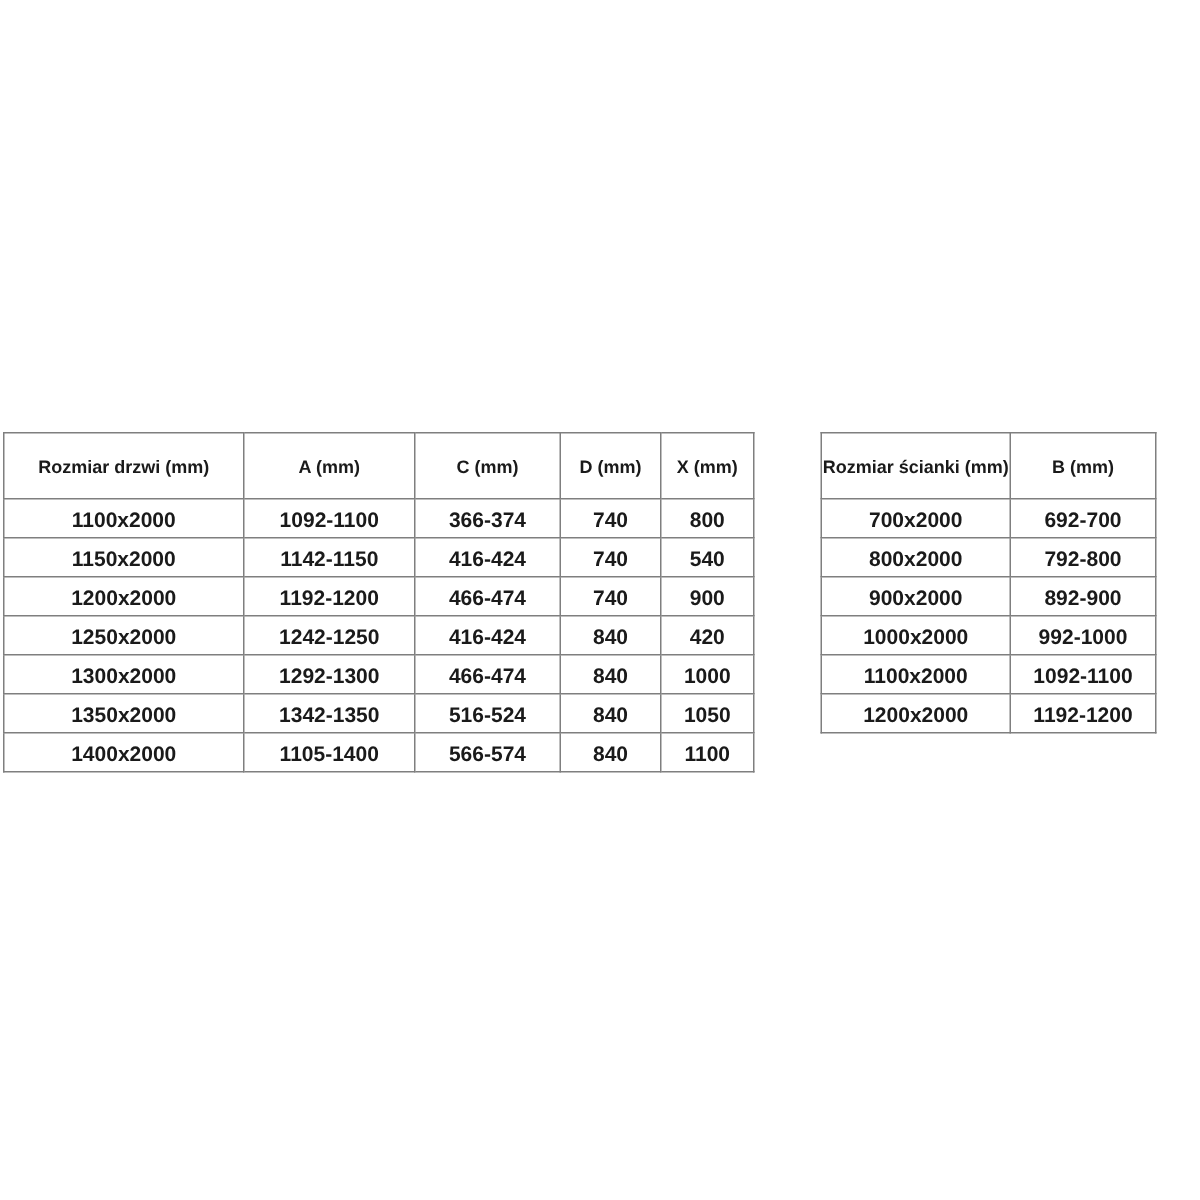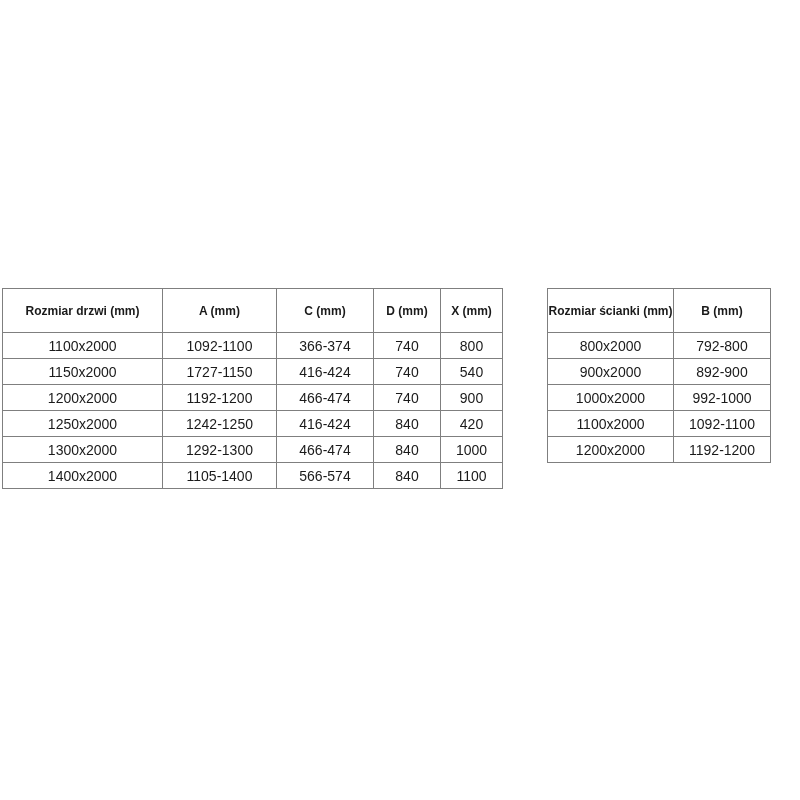--- a/index.html
+++ b/index.html
@@ -24,21 +24,21 @@
     padding: 0;
     white-space: nowrap;
     overflow: hidden;
   }
   .spec-table th {
     font-weight: bold;
     font-size: 12px;
     height: 44px;
   }
   .spec-table td {
-    font-weight: normal;
+    font-weight: bold;
     font-size: 14px;
     height: 26px;
   }
   #doors-table { left: 2px; top: 288px; width: 500px; }
   #walls-table { left: 547px; top: 288px; width: 223px; }
 </style>
 </head>
 <body>
 
 <div>
@@ -63,21 +63,21 @@
       <tbody>
         <tr>
           <td>1100x2000</td>
           <td>1092-1100</td>
           <td>366-374</td>
           <td>740</td>
           <td>800</td>
         </tr>
         <tr>
           <td>1150x2000</td>
-          <td>1727-1150</td>
+          <td>1142-1150</td>
           <td>416-424</td>
           <td>740</td>
           <td>540</td>
         </tr>
         <tr>
           <td>1200x2000</td>
           <td>1192-1200</td>
           <td>466-474</td>
           <td>740</td>
           <td>900</td>
@@ -90,20 +90,27 @@
           <td>420</td>
         </tr>
         <tr>
           <td>1300x2000</td>
           <td>1292-1300</td>
           <td>466-474</td>
           <td>840</td>
           <td>1000</td>
         </tr>
         <tr>
+          <td>1350x2000</td>
+          <td>1342-1350</td>
+          <td>516-524</td>
+          <td>840</td>
+          <td>1050</td>
+        </tr>
+        <tr>
           <td>1400x2000</td>
           <td>1105-1400</td>
           <td>566-574</td>
           <td>840</td>
           <td>1100</td>
         </tr>
       </tbody>
     </table>
 
   <table id="walls-table" class="spec-table">
@@ -111,20 +118,24 @@
       <col style="width:126px">
       <col style="width:97px">
     </colgroup>
   <thead>
         <tr>
           <th>Rozmiar ścianki (mm)</th>
           <th>B (mm)</th>
         </tr>
       </thead>
       <tbody>
+        <tr>
+          <td>700x2000</td>
+          <td>692-700</td>
+        </tr>
         <tr>
           <td>800x2000</td>
           <td>792-800</td>
         </tr>
         <tr>
           <td>900x2000</td>
           <td>892-900</td>
         </tr>
         <tr>
           <td>1000x2000</td>

